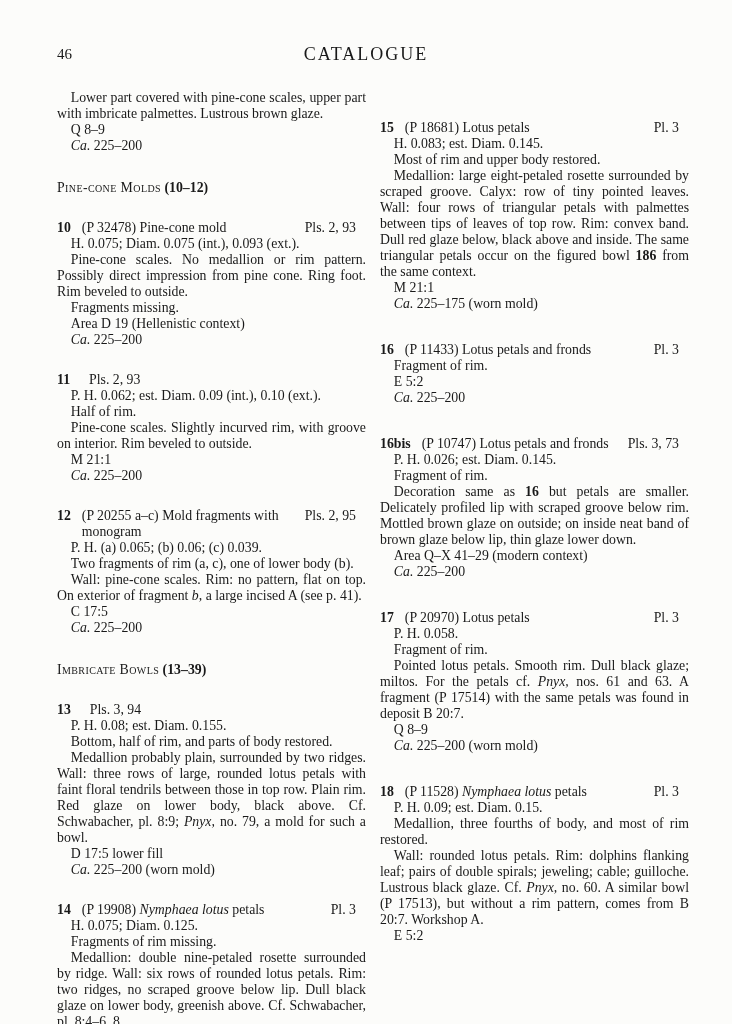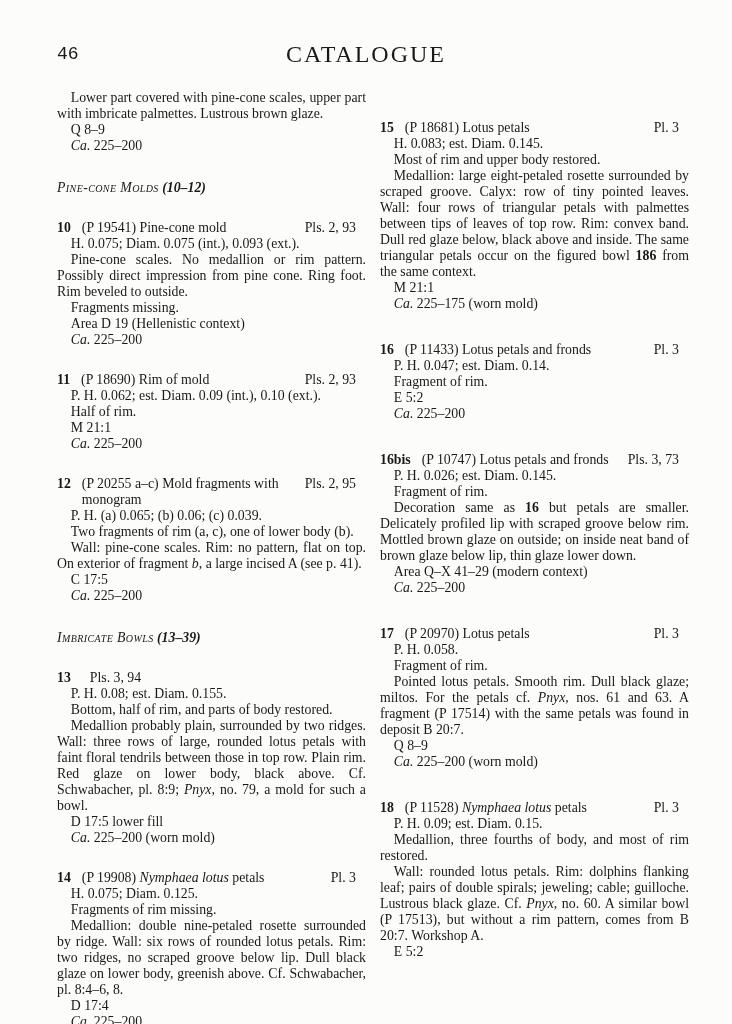--- a/index.html
+++ b/index.html
@@ -8,41 +8,41 @@
   }
   html,body{margin:0;padding:0;background:#fff;}
   .page{
     width:732px;height:1024px;position:relative;overflow:hidden;
     background:var(--paper);color:var(--ink);
     font-family:"Liberation Serif","DejaVu Serif",serif;
   }
   .page-top{position:relative;height:66px;}
   .folio{
     position:absolute;left:57px;top:44px;
-    font-size:18px;line-height:20px;font-family:Liberation Mono, monospace;
+    font-size:15px;line-height:20px;
   }
   .running-head{
     position:absolute;left:0;right:0;top:44px;
-    text-align:center;font-size:24px;line-height:20px;letter-spacing:2px;
+    text-align:center;font-size:18px;line-height:20px;letter-spacing:2px;
   }
   .columns{
     display:flex;
     padding:24px 43px 12px 57px;
     gap:14px;
   }
   .column{
     width:309px;flex:0 0 309px;
     font-size:13.8px;line-height:16px;
     text-align:justify;
   }
   .para{margin:0;text-indent:1em;}
   .column > :first-child{margin-top:0;}
   .section-heading{
     margin-top:26px;margin-bottom:9px;
-    text-indent:0;text-align:left;font-style:italic;
+    text-indent:0;text-align:left;
   }
   .section-heading + .entry{margin-top:9px;}
   .entry{margin-top:18px;}
   .col-right .entry{margin-top:30px;}
   .entry-head{display:flex;align-items:flex-start;text-align:left;margin-top:24px;}
   .entry-num{flex:0 0 auto;margin-right:11px;font-weight:bold;}
   .entry-title{flex:1 1 auto;}
   .entry-plate{flex:0 0 auto;margin-left:8px;padding-right:10px;white-space:nowrap;}
   .it{font-style:italic;}
   .bd{font-weight:bold;}
@@ -58,37 +58,37 @@
   </div>
   <div class="columns">
     <div class="column col-left">
         <p class="para"><span>Lower part covered with pine-cone scales, upper part with imbricate palmettes. Lustrous brown glaze.</span></p>
         <p class="para"><span>Q 8–9</span></p>
         <p class="para"><span class="it">Ca.</span><span> 225–200</span></p>
         <p class="para section-heading"><span class="sc">Pine-cone Molds</span><span> </span><span class="bd">(10–12)</span></p>
         <div class="entry">
           <div class="entry-head">
             <span class="entry-num">10</span>
-            <span class="entry-title"><span>(P 19541) Pine-cone mold</span></span>
+            <span class="entry-title"><span>(P 32478) Pine-cone mold</span></span>
             <span class="entry-plate">Pls. 2, 93</span>
           </div>
           <p class="para"><span>H. 0.075; Diam. 0.075 (int.), 0.093 (ext.).</span></p>
           <p class="para"><span>Pine-cone scales. No medallion or rim pattern. Possibly direct impression from pine cone. Ring foot. Rim beveled to outside.</span></p>
           <p class="para"><span>Fragments missing.</span></p>
           <p class="para"><span>Area D 19 (Hellenistic context)</span></p>
           <p class="para"><span class="it">Ca.</span><span> 225–200</span></p>
         </div>
         <div class="entry">
           <div class="entry-head">
             <span class="entry-num">11</span>
-            <span class="entry-title"><span>(P 18690) Rim of mold</span></span>
             <span class="entry-plate">Pls. 2, 93</span>
           </div>
           <p class="para"><span>P. H. 0.062; est. Diam. 0.09 (int.), 0.10 (ext.).</span></p>
           <p class="para"><span>Half of rim.</span></p>
+          <p class="para"><span>Pine-cone scales. Slightly incurved rim, with groove on interior. Rim beveled to outside.</span></p>
           <p class="para"><span>M 21:1</span></p>
           <p class="para"><span class="it">Ca.</span><span> 225–200</span></p>
         </div>
         <div class="entry">
           <div class="entry-head">
             <span class="entry-num">12</span>
             <span class="entry-title"><span>(P 20255 a–c) Mold fragments with monogram</span></span>
             <span class="entry-plate">Pls. 2, 95</span>
           </div>
           <p class="para"><span>P. H. (a) 0.065; (b) 0.06; (c) 0.039.</span></p>
@@ -134,21 +134,20 @@
           <p class="para"><span>Medallion: large eight-petaled rosette surrounded by scraped groove. Calyx: row of tiny pointed leaves. Wall: four rows of triangular petals with palmettes between tips of leaves of top row. Rim: convex band. Dull red glaze below, black above and inside. The same triangular petals occur on the figured bowl </span><span class="bd">186</span><span> from the same context.</span></p>
           <p class="para"><span>M 21:1</span></p>
           <p class="para"><span class="it">Ca.</span><span> 225–175 (worn mold)</span></p>
         </div>
         <div class="entry">
           <div class="entry-head">
             <span class="entry-num">16</span>
             <span class="entry-title"><span>(P 11433) Lotus petals and fronds</span></span>
             <span class="entry-plate">Pl. 3</span>
           </div>
-          <p class="para"><span>P. H. 0.047; est. Diam. 0.14.</span></p>
           <p class="para"><span>Fragment of rim.</span></p>
           <p class="para"><span>E 5:2</span></p>
           <p class="para"><span class="it">Ca.</span><span> 225–200</span></p>
         </div>
         <div class="entry">
           <div class="entry-head">
             <span class="entry-num">16bis</span>
             <span class="entry-title"><span>(P 10747) Lotus petals and fronds</span></span>
             <span class="entry-plate">Pls. 3, 73</span>
           </div>

